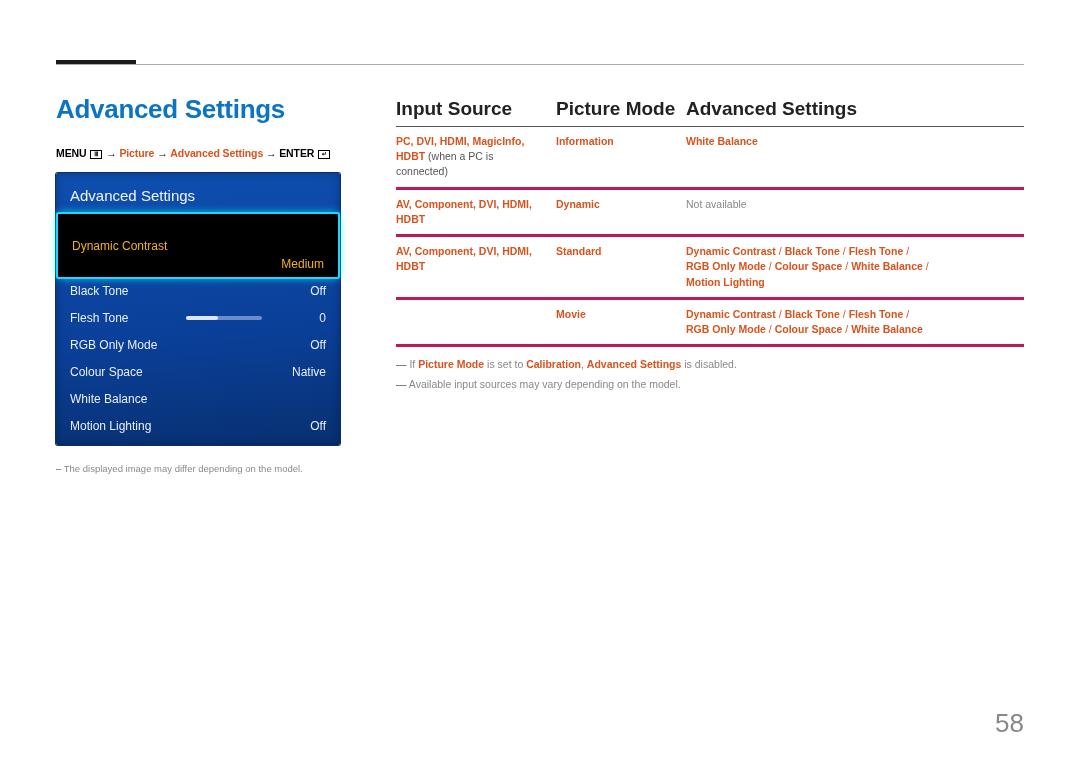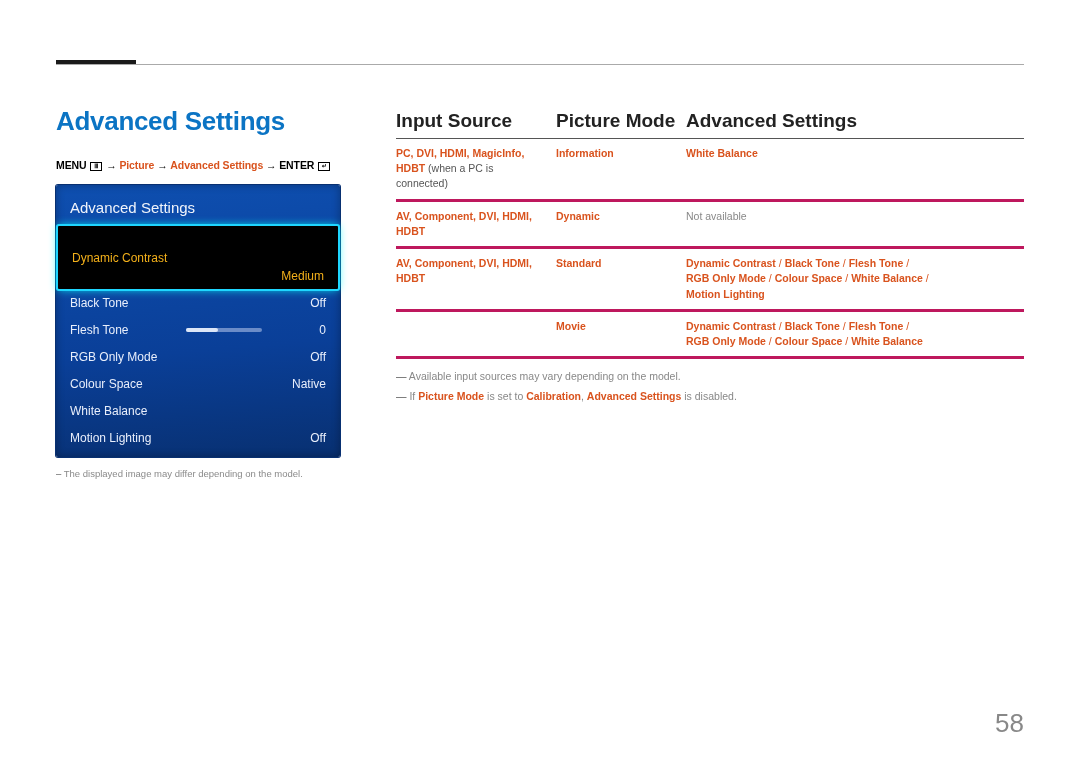--- a/index.html
+++ b/index.html
@@ -21,21 +21,21 @@
     position: absolute;
     top: 60px; left: 56px;
     width: 80px; height: 4px;
     background: #1a1a1a;
   }
   .page {
     position: absolute;
     top: 64px; left: 56px; right: 56px; bottom: 40px;
     display: flex;
     gap: 40px;
-    padding-top: 42px;
+    padding-top: 30px;
   }
   .left-col { width: 300px; flex: 0 0 300px; }
   .right-col { flex: 1; }
   h1.section-title {
     color: #0b74c4;
     font-size: 26px;
     font-weight: 600;
     letter-spacing: -0.3px;
     margin-bottom: 22px;
   }
@@ -90,21 +90,21 @@
   .slider {
     width: 76px; height: 4px; background: #6b8cc8; border-radius: 2px;
     position: relative; margin: 0 8px;
   }
   .slider .fill {
     position: absolute; left:0; top:0; height:4px; width:42%;
     background: #dce6f7; border-radius: 2px;
   }
   .panel-row .mid { flex:1; display:flex; justify-content:center; }
   .footnote {
-    font-size: 9.5px; color: #8a8a8a; margin-top: 10px; line-height: 1.4;
+    font-size: 9.5px; color: #8a8a8a; margin-top: 17px; line-height: 1.4;
   }
   .footnote::before { content: "– "; color:#555; }
   
   table.spec {
     width: 100%;
     border-collapse: collapse;
     font-size: 10.5px;
     table-layout: fixed;
   }
   table.spec th {
@@ -231,22 +231,22 @@
           </tr>
           <tr>
             <td></td>
             <td><span class="hl">Movie</span></td>
             <td><span class="hl">Dynamic Contrast</span><span class="sep"> / </span><span class="hl">Black Tone</span><span class="sep"> / </span><span class="hl">Flesh Tone</span><span class="sep"> / </span><br><span class="hl">RGB Only Mode</span><span class="sep"> / </span><span class="hl">Colour Space</span><span class="sep"> / </span><span class="hl">White Balance</span></td>
           </tr>
         </tbody>
     </table>
 
     <div class="right-notes">
-      <p>Available input sources may vary depending on the model.</p>
       <p>
         <span>If </span><span class="hl">Picture Mode</span><span> is set to </span><span class="hl">Calibration</span><span>, </span><span class="hl">Advanced Settings</span><span> is disabled.</span>
       </p>
+      <p>Available input sources may vary depending on the model.</p>
     </div>
   </div>
 
 </div>
 
 <div class="page-number">58</div>
 
 </body></html>

